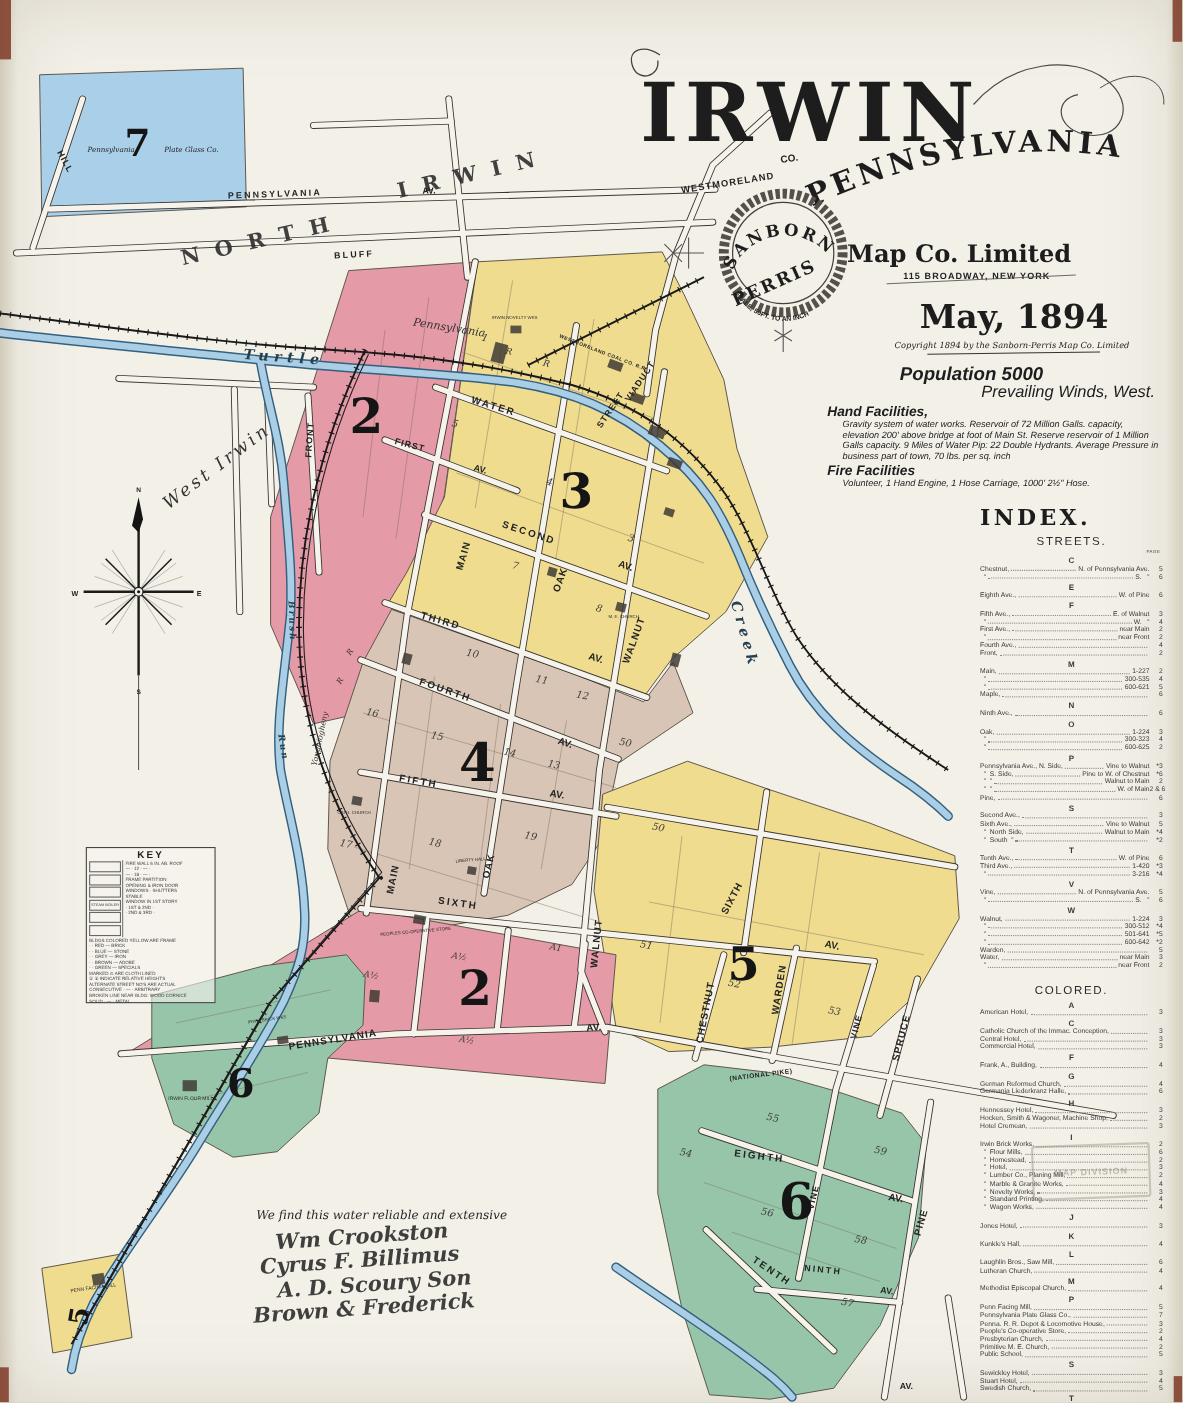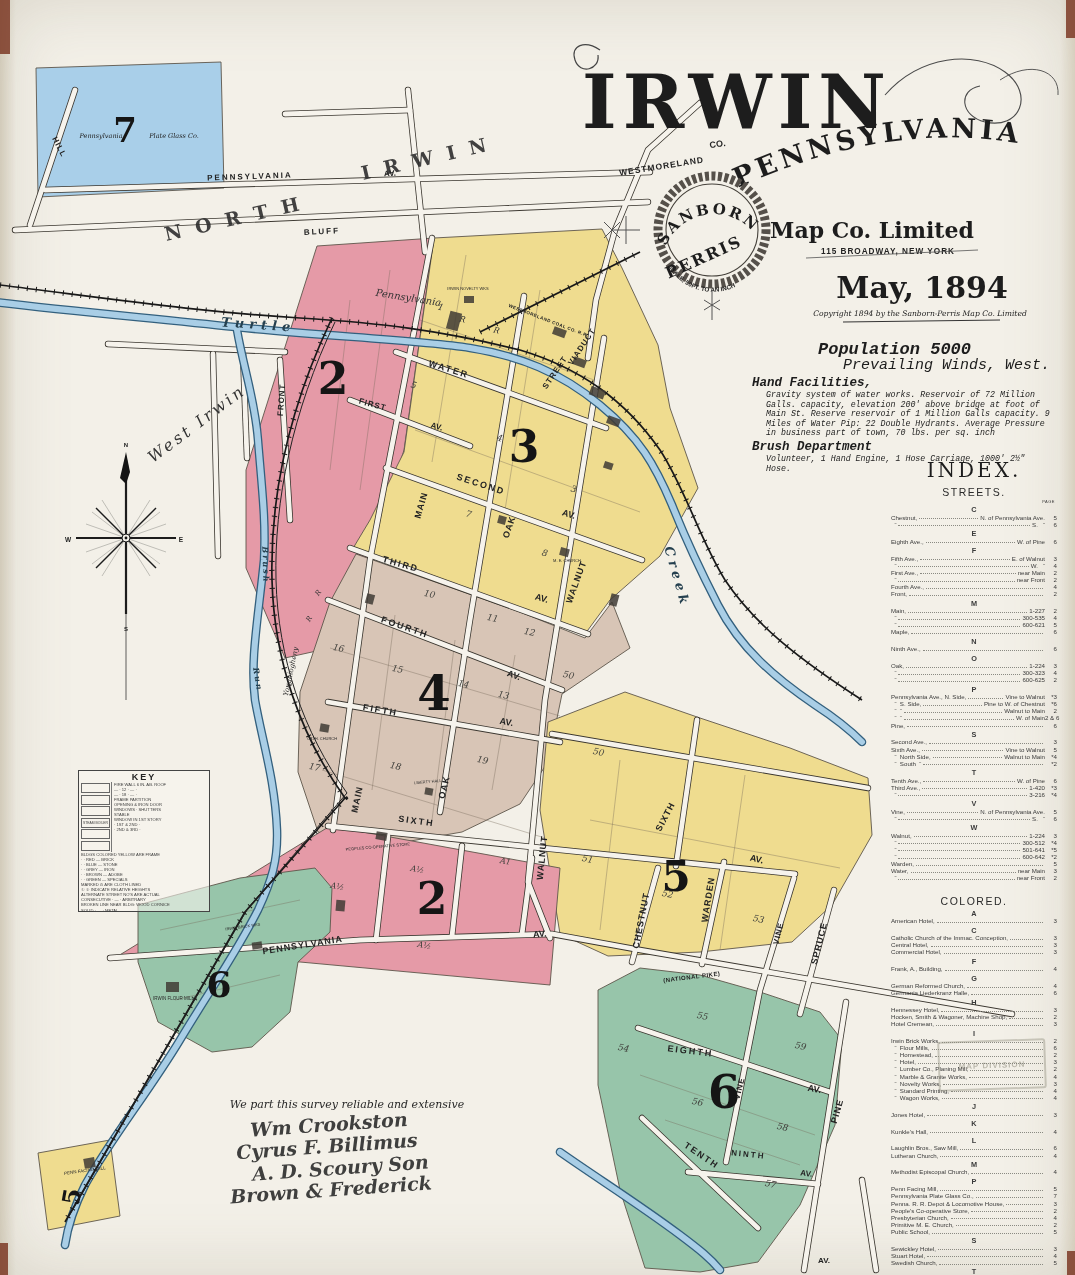--- a/index.html
+++ b/index.html
@@ -24,38 +24,38 @@
   #roads path{stroke:#f6f3ec;stroke-width:4.8;fill:none;stroke-linecap:round;}
   #river-under path{stroke:#33607e;stroke-width:8.6;fill:none;stroke-linecap:round;}
   #river path{stroke:#a9cee6;stroke-width:6;fill:none;stroke-linecap:round;}
   .rr{stroke:#191919;stroke-width:1.7;fill:none;}
   .rrt{stroke:#191919;stroke-width:5.4;fill:none;stroke-dasharray:1 8;}
   .rr2{stroke:#222;stroke-width:1;fill:none;}
   .lots line,.lots path{stroke:#776a5a;stroke-width:.6;opacity:.65;}
   .dist{stroke:#5d564b;stroke-width:.9;}
   #bldgs rect{fill:#3f3b35;opacity:.85;}
   
-  #stats{left:752px;top:340px;width:302px;font-family:Liberation Mono, monospace;font-style:italic;color:#1d1d1d;}
+  #stats{left:752px;top:330px;width:302px;font-family:Liberation Sans, sans-serif;font-style:italic;color:#1d1d1d;}
   #pop{font-size:17px;font-weight:bold;margin-left:66px;}
   #winds{font-size:15px;text-align:right;margin:-2px 4px 0 0;}
   .sh{font-size:12.5px;font-weight:bold;margin-top:2px;}
   .sb{font-size:8.3px;line-height:9.6px;margin:0 0 2px 14px;}
   
   #index{left:891px;top:458px;width:166px;color:#3a3a3a;}
-  #index-title{font-family:"DejaVu Serif",serif;font-weight:normal;font-size:20px;letter-spacing:3px;text-align:center;color:#1c1c1c;}
+  #index-title{font-family:"DejaVu Serif",serif;font-weight:bold;font-size:20px;letter-spacing:3px;text-align:left;color:#1c1c1c;}
   .sec-h{font-weight:normal;font-size:10.5px;letter-spacing:1.5px;text-align:center;margin-top:4px;color:#2a2a2a;}
   #page-lbl{font-size:4px;text-align:right;margin:1px 2px 0 0;letter-spacing:.5px;}
   .ltr{text-align:center;font-weight:bold;font-size:7.3px;margin-top:2.4px;line-height:7.4px;}
   .row{display:flex;align-items:baseline;font-size:6.15px;line-height:7.1px;white-space:nowrap;}
   .row .nm{flex:none;}
   .row .dots{flex:1;border-bottom:1px dotted #8a8a82;align-self:flex-end;margin:0 2px 1.5px 2px;min-width:3px;}
   .row .dt{flex:none;}
   .row .pg{flex:none;width:12px;text-align:right;}
   
-  #key{left:78px;top:770px;width:132px;height:142px;border:1.2px solid #444;background:rgba(248,245,238,.6);
+  #key{left:78px;top:770px;width:118px;height:142px;border:1.2px solid #444;background:rgba(248,245,238,.6);
        color:#3c3c3c;padding:1px 2px;box-sizing:border-box;}
   #key-title{text-align:center;font-weight:bold;font-size:9px;letter-spacing:2px;color:#222;}
   #key .krow{font-size:4.15px;line-height:5.05px;white-space:nowrap;overflow:hidden;}
   #key .kwrap{display:flex;}
   #key .kside{width:30px;flex:none;border-right:.5px solid #777;margin-right:2px;}
   #key .kbox{border:.5px solid #666;height:8px;margin:1px 1px 1.5px 0;font-size:3.4px;text-align:center;line-height:8px;overflow:hidden;}
   
   #sig{left:222px;top:1098px;width:250px;color:#272727;}
   #sig-line{font-family:"DejaVu Serif",serif;font-style:italic;font-size:11px;text-align:center;}
   .sig-name{font-family:"DejaVu Serif",serif;font-style:italic;font-weight:bold;font-size:19px;
@@ -401,21 +401,21 @@
         <text transform="translate(126,447) rotate(0)" font-size="6" text-anchor="middle" class="ml st">N</text>
         <text transform="translate(126,631) rotate(0)" font-size="6" text-anchor="middle" class="ml st">S</text>
       </g>
 </svg>
 
   <div id="stats" class="ov">
     <div id="pop">Population 5000</div>
     <div id="winds">Prevailing Winds, West.</div>
     <div class="sh">Hand Facilities,</div>
     <div class="sb">Gravity system of water works. Reservoir of 72 Million Galls. capacity, elevation 200' above bridge at foot of Main St. Reserve reservoir of 1 Million Galls capacity. 9 Miles of Water Pip: 22 Double Hydrants. Average Pressure in business part of town, 70 lbs. per sq. inch</div>
-    <div class="sh">Brush Department</div>
+    <div class="sh">Fire Facilities</div>
     <div class="sb">Volunteer, 1 Hand Engine, 1 Hose Carriage, 1000' 2½" Hose.</div>
   </div>
 
   <div id="index" class="ov">
     <div id="index-title">INDEX.</div>
     <div class="sec-h">STREETS.</div>
     <div id="page-lbl">PAGE</div>
     <div id="streets-list">
         <div class="ltr">C</div>
         <div class="row">
@@ -914,21 +914,21 @@
         <div class="krow">MARKED ⊙ ARE CLOTH LINED</div>
         <div class="krow">① ② INDICATE RELATIVE HEIGHTS</div>
         <div class="krow">ALTERNATE STREET NO'S ARE ACTUAL</div>
         <div class="krow">CONSECUTIVE  ·  —  ·  ARBITRARY</div>
         <div class="krow">BROKEN LINE NEAR BLDG: WOOD CORNICE</div>
         <div class="krow">SOLID   ·   —   ·   METAL</div>
       </div>
   </div>
 
   <div id="sig" class="ov">
-    <div id="sig-line">We part this survey reliable and extensive</div>
+    <div id="sig-line">We find this water reliable and extensive</div>
     <div id="sig-names">
         <div class="sig-name" style="margin-left: 28px;">Wm Crookston</div>
         <div class="sig-name" style="margin-left: 14px;">Cyrus F. Billimus</div>
         <div class="sig-name" style="margin-left: 30px;">A. D. Scoury Son</div>
         <div class="sig-name" style="margin-left: 8px;">Brown &amp; Frederick</div>
       </div>
   </div>
 
   <div id="stamp" class="ov">
     <span>MAP DIVISION</span>

